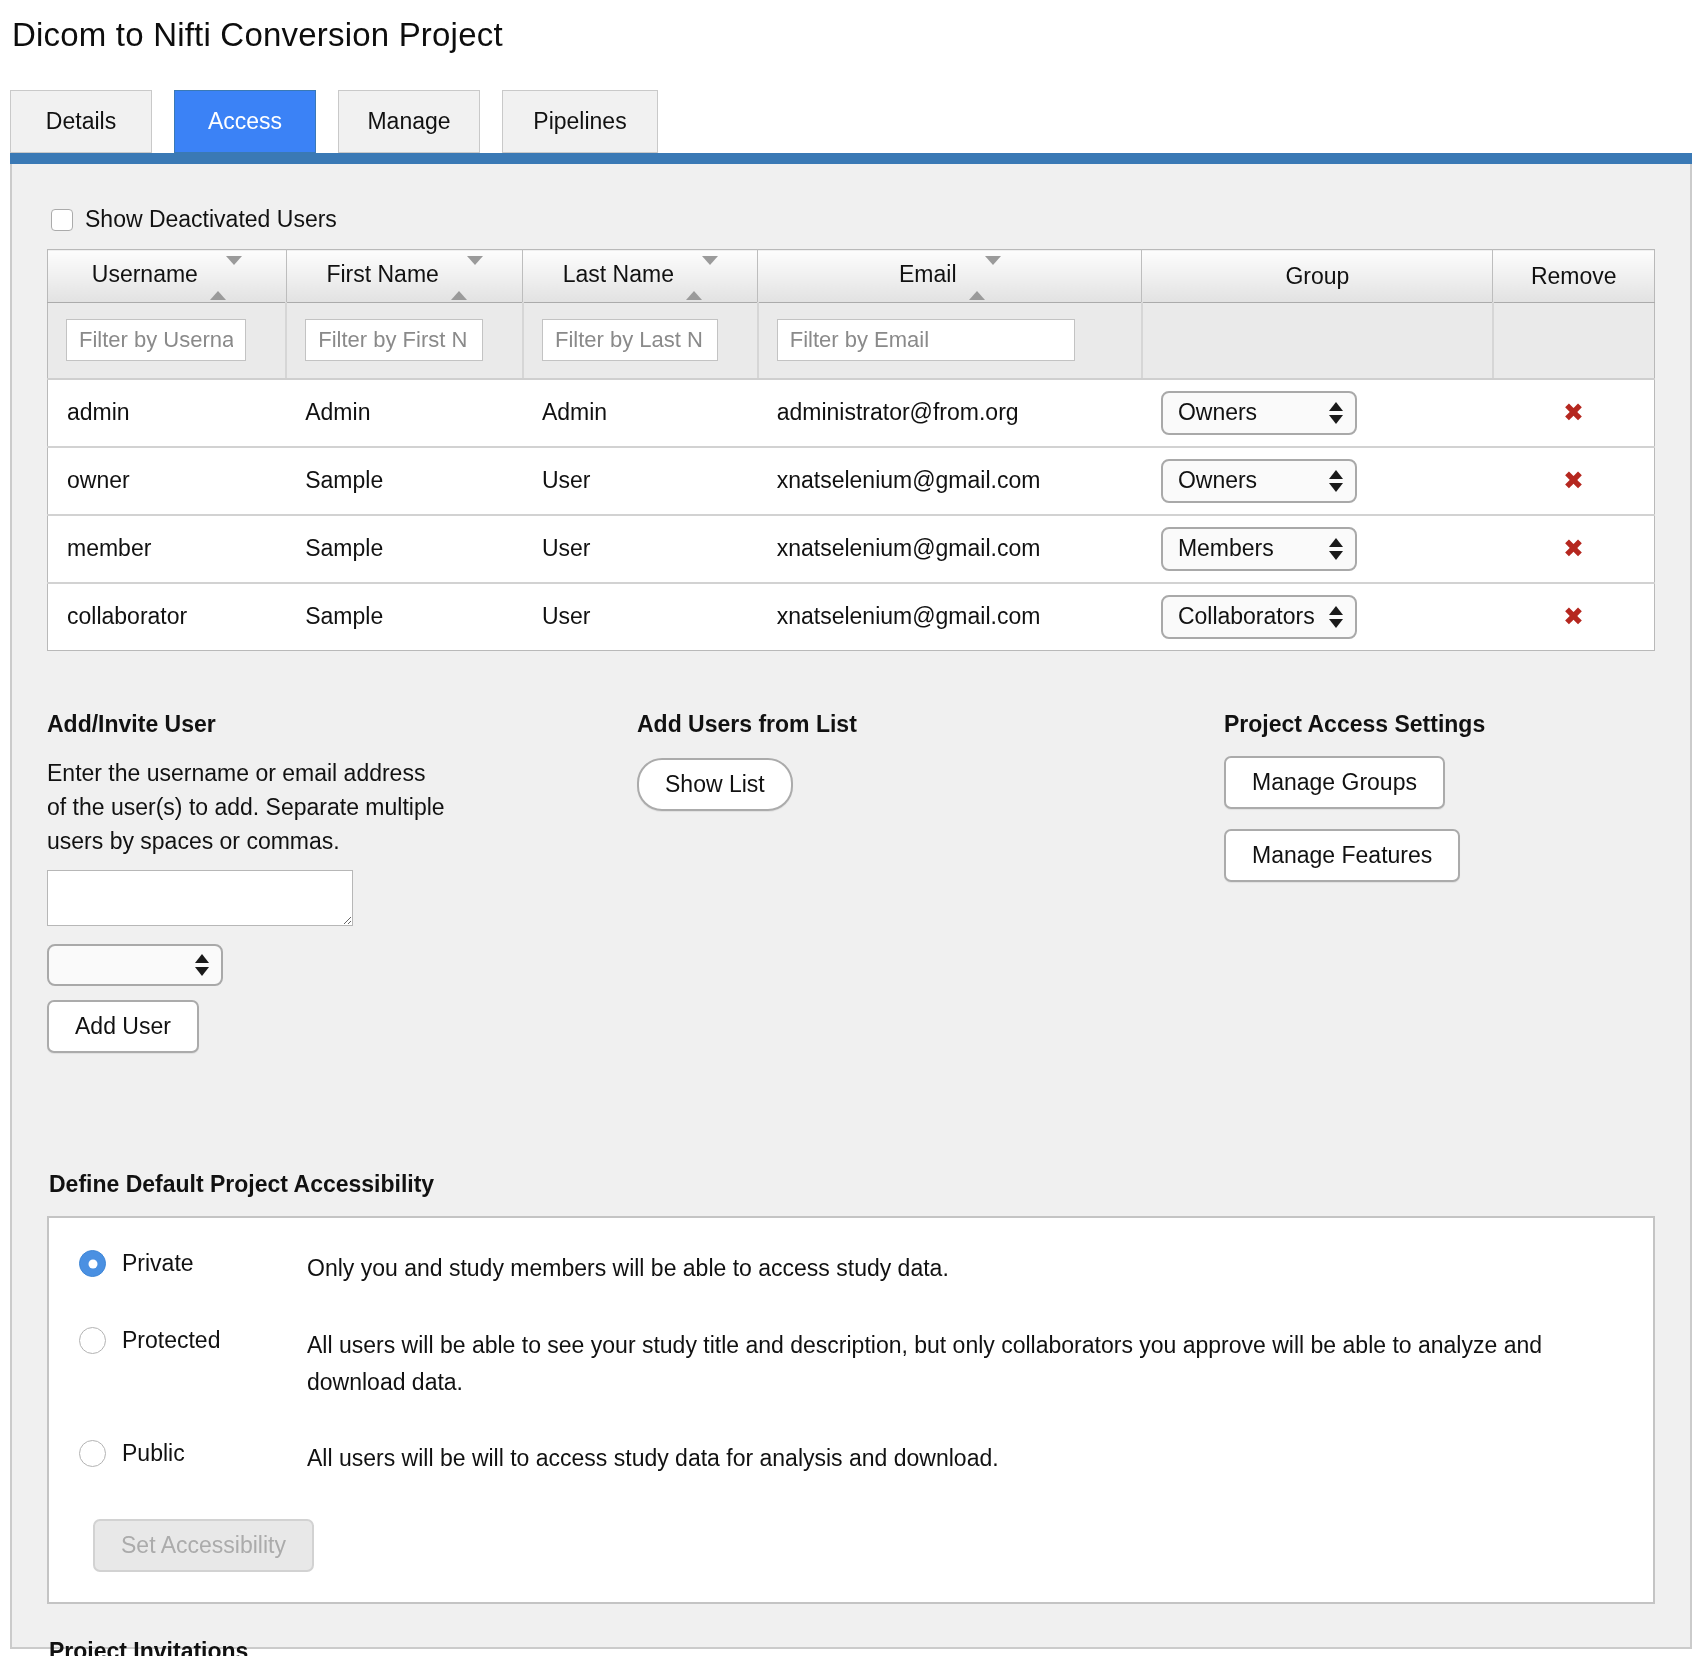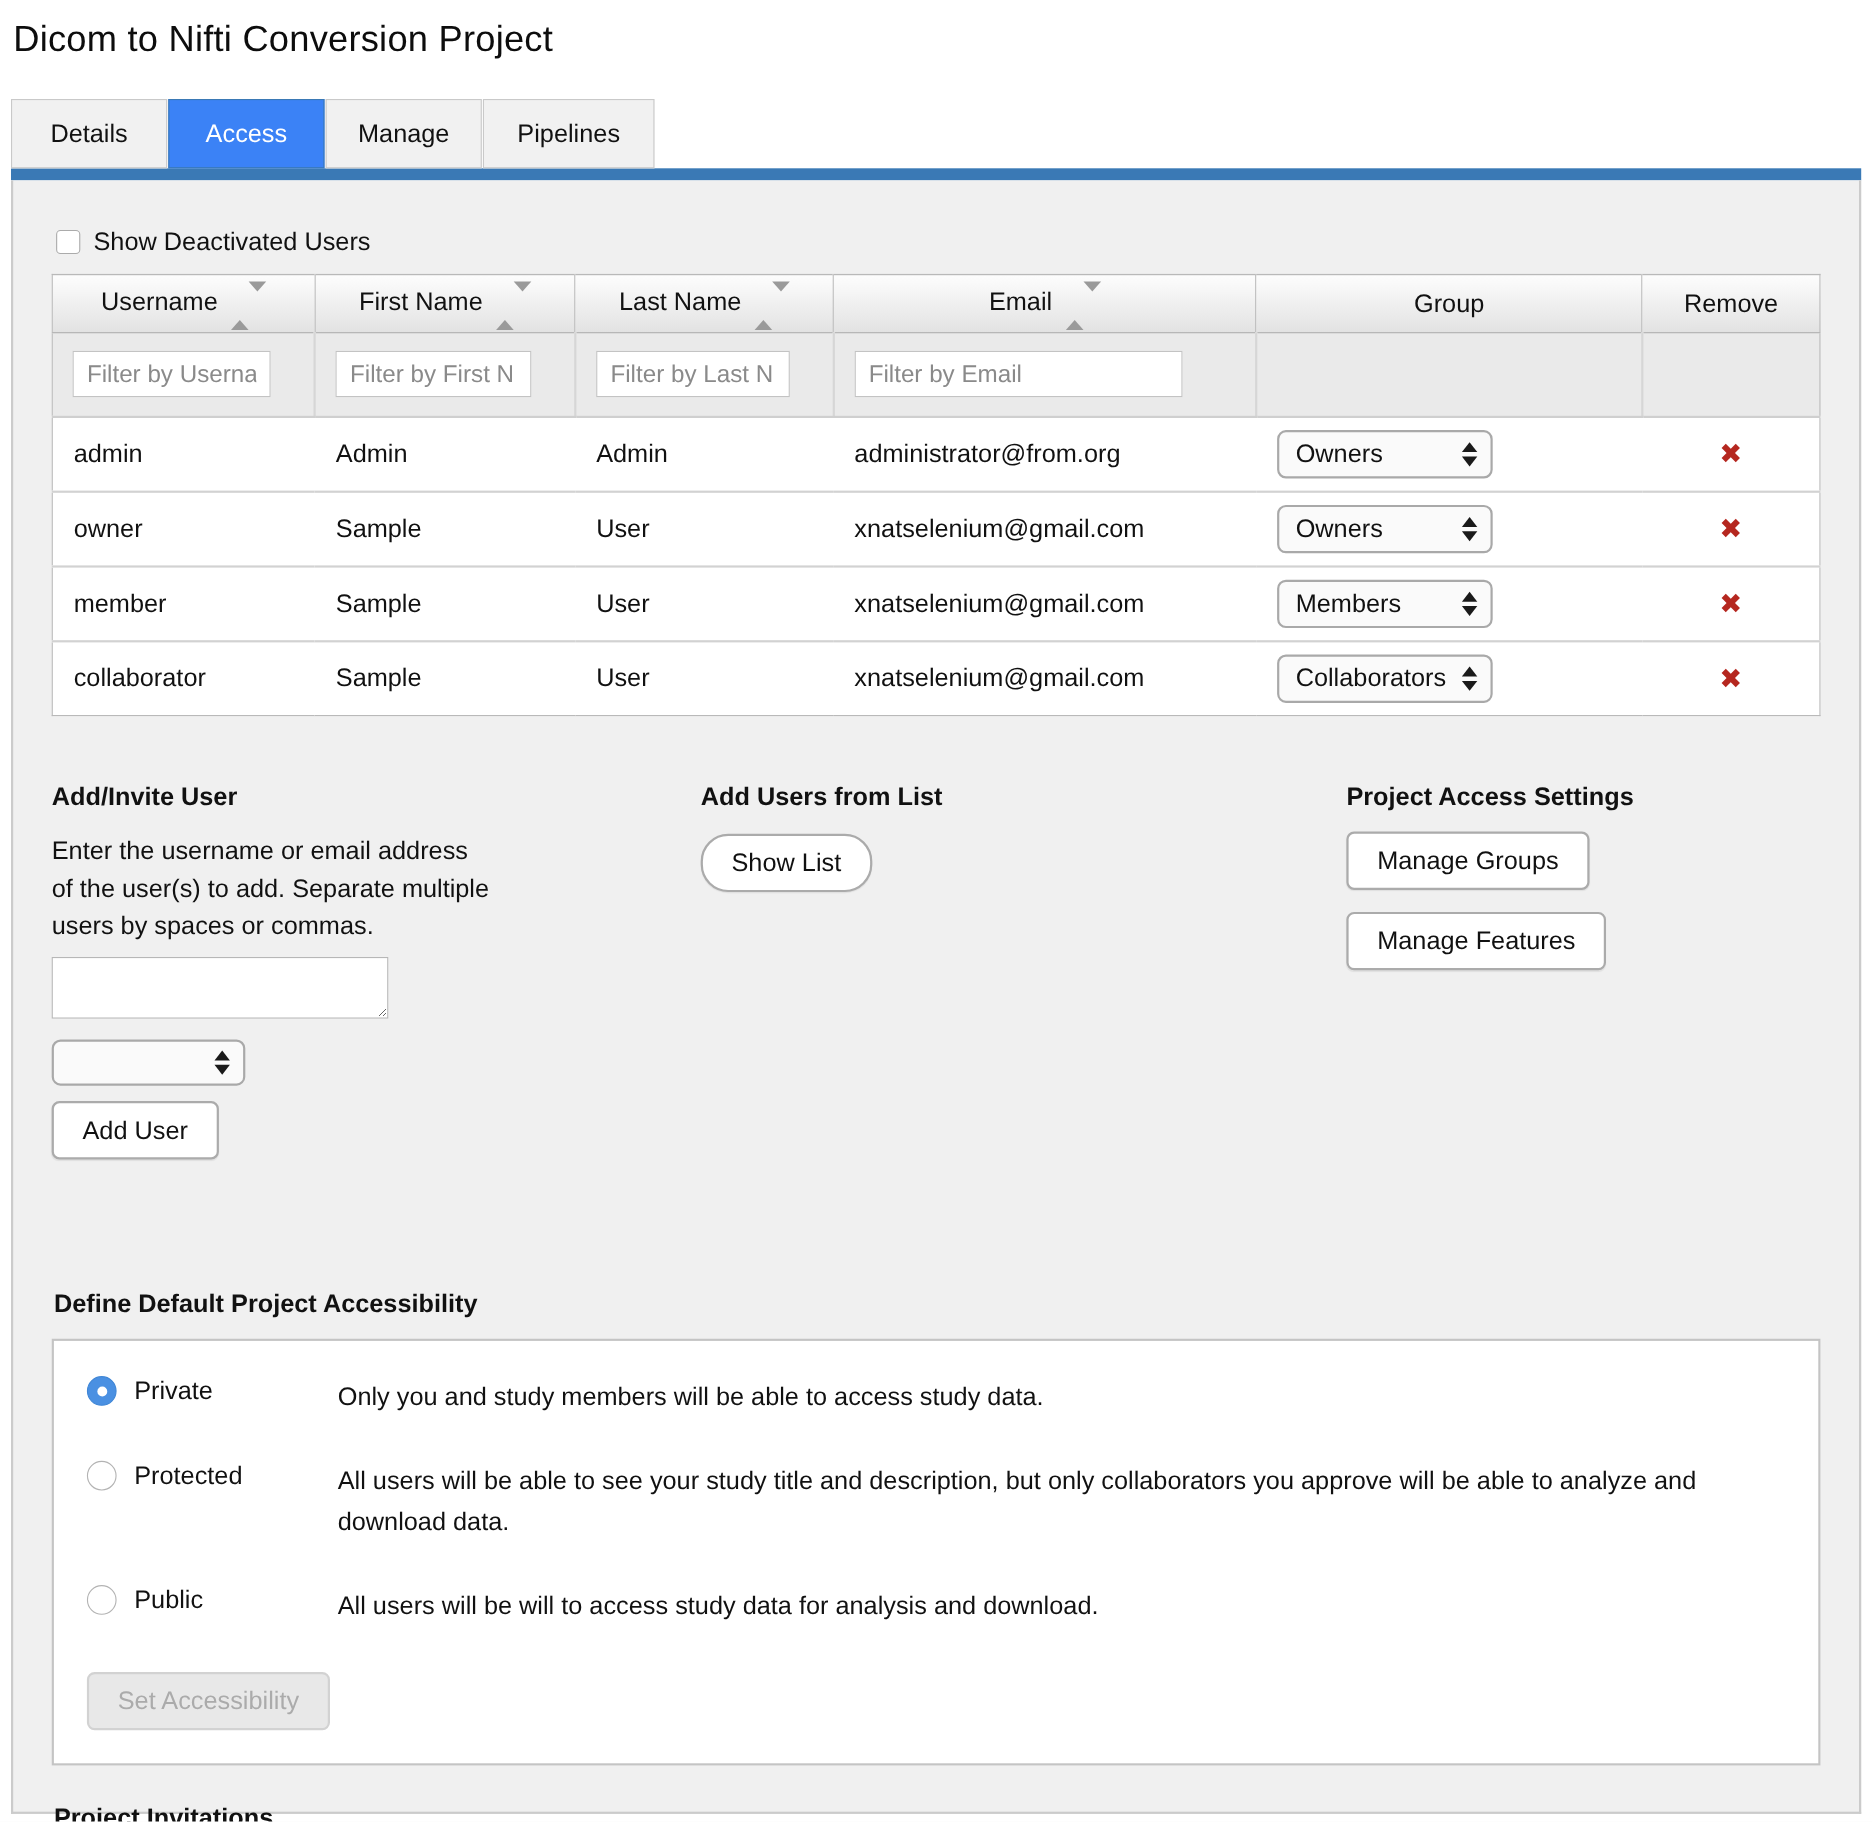--- a/index.html
+++ b/index.html
@@ -11,21 +11,21 @@
     position: relative;
   }
 
   
   .page-title {
     font-size: 33px; font-weight: 500; color: #0d0d0d;
     padding: 16px 0 0 12px; letter-spacing: 0.2px;
   }
 
   
-  .tabbar { margin: 36px 10px 0 10px; display: flex; }
+  .tabbar { margin: 36px 10px 0 10px; display: flex; gap: 21px; }
   .tab {
     display: inline-block; text-align: center;
     font-size: 23px; color: #111;
     background: #f1f1f1; border: 1px solid #c9c9c9;
     padding: 17px 0; width: 142px; margin-right: 1px;
     cursor: pointer;
   }
   .tab.wide { width: 156px; }
   .tab.active {
     background: #3b82f6; border-color: #3a79b5; color: #fff;
@@ -152,21 +152,21 @@
     background: #fff; border: 1px solid #b3b3b3; flex: 0 0 auto;
     margin: 4px 16px 0 2px; position: relative; cursor: pointer;
   }
   .radio.selected { background: #4a90e2; border-color: #3f86d6; }
   .radio.selected::after {
     content: ""; position: absolute; width: 9px; height: 9px; border-radius: 50%;
     background: #fff; left: 50%; top: 50%; transform: translate(-50%, -50%);
   }
   .radio-label { font-size: 23px; width: 185px; padding-top: 4px; }
   .radio-desc { font-size: 23px; line-height: 1.6; flex: 1; padding-top: 4px; }
-  .access-box .btn { margin: 6px 0 2px 2px; }
+  .access-box .btn { margin: 6px 0 2px 16px; }
 
   
   .invitations { margin-top: 34px; margin-left: 2px; }
   .invitations .sec-heading { margin-bottom: 14px; }
 </style>
 </head>
 <body>
 
 <h1 class="page-title">Dicom to Nifti Conversion Project</h1>
 

